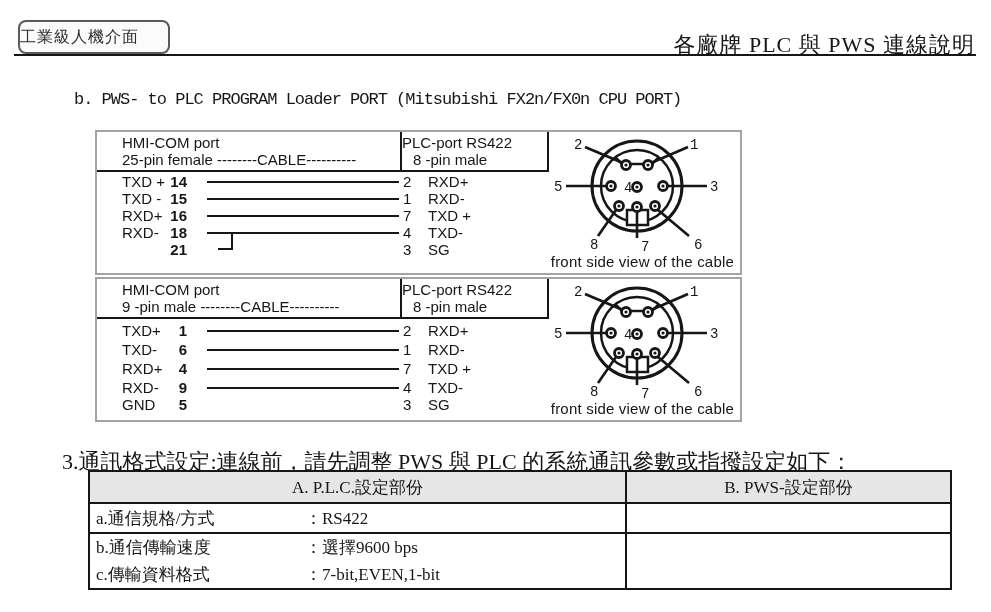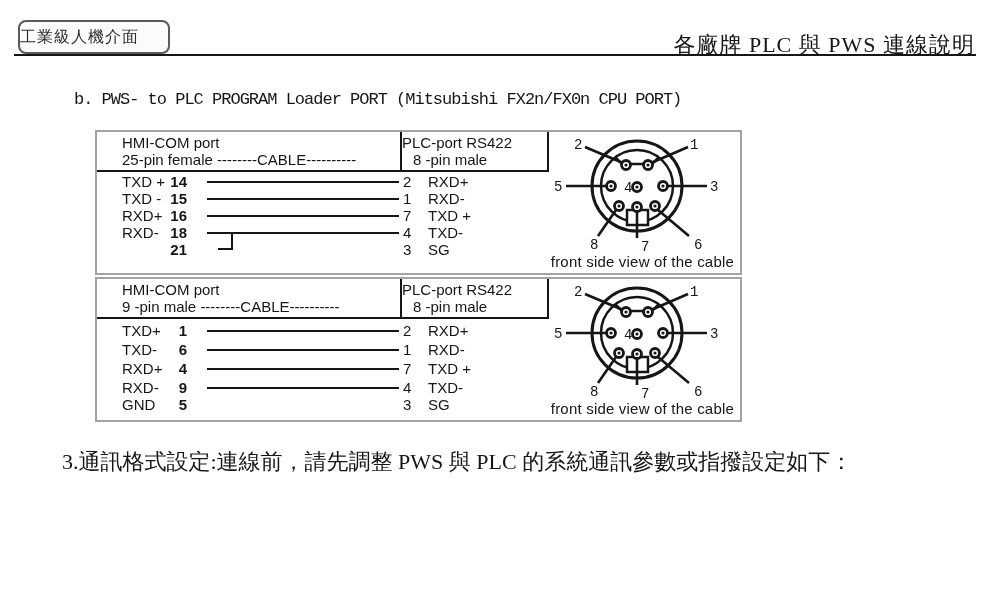--- a/index.html
+++ b/index.html
@@ -239,14 +239,34 @@
       <text class="plbl" x="77" y="59">4</text>
       <text class="plbl" x="43" y="116">8</text>
       <text class="plbl" x="94" y="118">7</text>
       <text class="plbl" x="147" y="116">6</text>
     </svg>
     <div class="front-label">front side view of the cable</div>
   </div>
 
   <div id="sec3">3.通訊格式設定:連線前，請先調整 PWS 與 PLC 的系統通訊參數或指撥設定如下：</div>
 
+  <div id="ptable">
+    <div id="pt-hdr-bg"></div>
+    <div id="pt-vdiv"></div>
+    <div id="pt-hline2"></div>
+    <div class="pt-hcell" id="pt-hcell-a">
+        <span>A. P.L.C.設定部份</span>
+      </div>
+    <div class="pt-hcell" id="pt-hcell-b">
+        <span>B. PWS-設定部份</span>
+      </div>
+
+    <div class="pt-label" style="top:35px;">a.通信規格/方式</div>
+    <div class="pt-value" style="top:35px;">：RS422</div>
+
+    <div class="pt-label" style="top:64px;">b.通信傳輸速度</div>
+    <div class="pt-value" style="top:64px;">：選擇9600 bps</div>
+
+    <div class="pt-label" style="top:91px;">c.傳輸資料格式</div>
+    <div class="pt-value" style="top:91px;">：7-bit,EVEN,1-bit</div>
+  </div>
 
 </div>
 
 </body></html>

